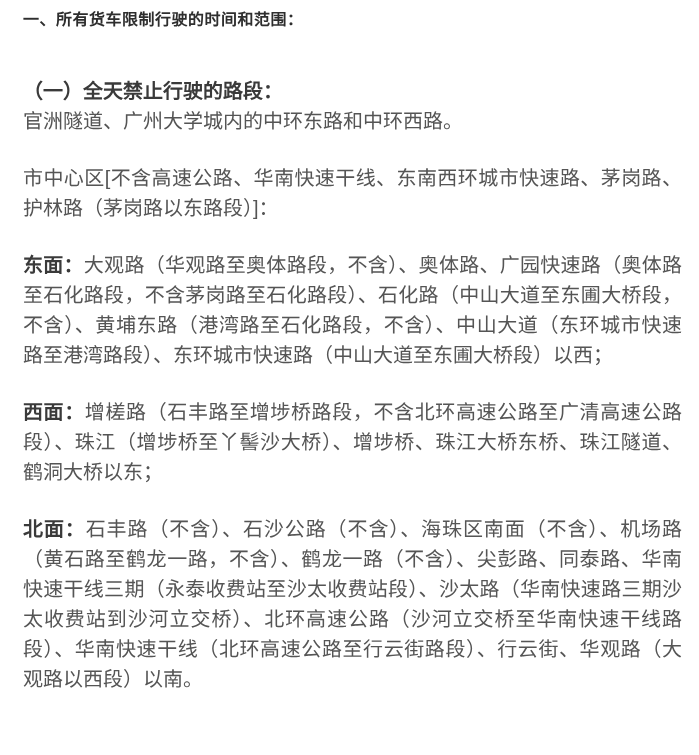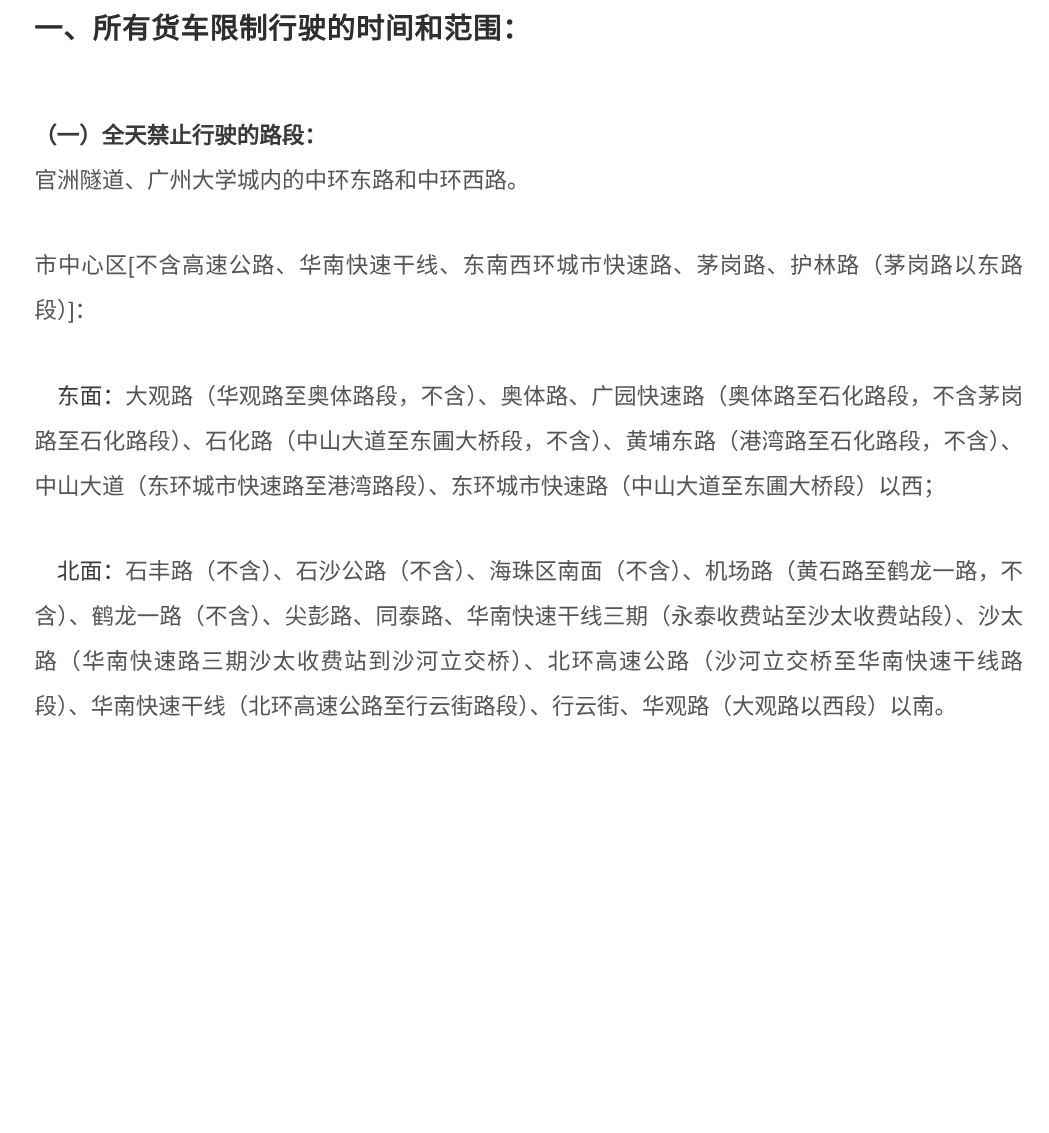--- a/index.html
+++ b/index.html
@@ -12,43 +12,42 @@
     font-family: "Liberation Sans", "DejaVu Sans", sans-serif;
   }
   .doc {
     box-sizing: border-box;
     width: 699px;
     min-height: 755px;
     padding: 6px 17px 14px 23px;
     background: #ffffff;
   }
   .doc-title {
-    font-size: 19px;
+    font-size: 16px;
     line-height: 28px;
     font-weight: bold;
     color: #2e2e2e;
     margin: 0 0 42px 0;
     letter-spacing: 0.5px;
   }
   p {
-    font-size: 15px;
+    font-size: 20px;
     line-height: 30px;
     color: #555555;
     margin: 0 0 27px 0;
     text-align: justify;
   }
   p.subheading {
     font-weight: bold;
     color: #3a3a3a;
     margin-bottom: 0;
   }
   p .label {
-    font-weight: normal;
+    font-weight: bold;
     color: #3a3a3a;
-    margin-left: 15px;
   }
 </style>
 </head>
 <body>
 
 <div class="doc">
 
   <h1 class="doc-title">一、所有货车限制行驶的时间和范围：</h1>
 
   <p class="subheading">（一）全天禁止行驶的路段：</p>
@@ -56,18 +55,21 @@
   <p>官洲隧道、广州大学城内的中环东路和中环西路。</p>
 
 
   <p>市中心区[不含高速公路、华南快速干线、东南西环城市快速路、茅岗路、护林路（茅岗路以东路段）]：</p>
 
   <p>
     <span class="label">东面：</span><span>大观路（华观路至奥体路段，不含）、奥体路、广园快速路（奥体路至石化路段，不含茅岗路至石化路段）、石化路（中山大道至东圃大桥段，不含）、黄埔东路（港湾路至石化路段，不含）、中山大道（东环城市快速路至港湾路段）、东环城市快速路（中山大道至东圃大桥段）以西；</span>
   </p>
 
 
+  <p>
+    <span class="label">西面：</span><span>增槎路（石丰路至增埗桥路段，不含北环高速公路至广清高速公路段）、珠江（增埗桥至丫髻沙大桥）、增埗桥、珠江大桥东桥、珠江隧道、鹤洞大桥以东；</span>
+  </p>
 
   <p>
     <span class="label">北面：</span><span>石丰路（不含）、石沙公路（不含）、海珠区南面（不含）、机场路（黄石路至鹤龙一路，不含）、鹤龙一路（不含）、尖彭路、同泰路、华南快速干线三期（永泰收费站至沙太收费站段）、沙太路（华南快速路三期沙太收费站到沙河立交桥）、北环高速公路（沙河立交桥至华南快速干线路段）、华南快速干线（北环高速公路至行云街路段）、行云街、华观路（大观路以西段）以南。</span>
   </p>
 
 </div>
 
 </body></html>

